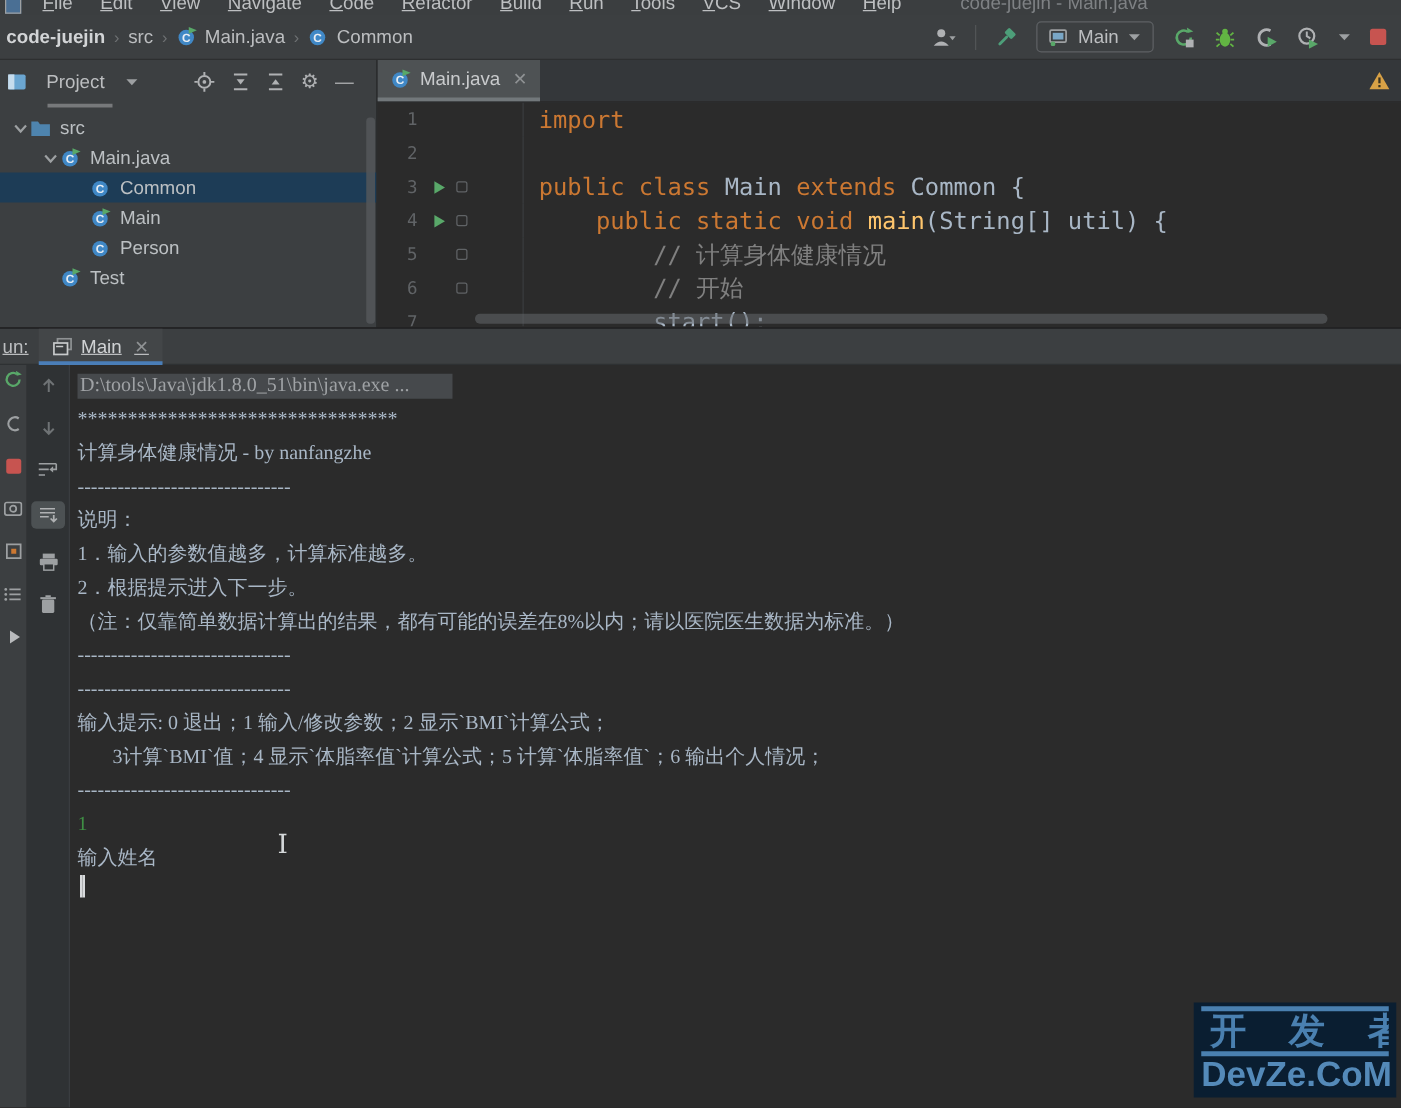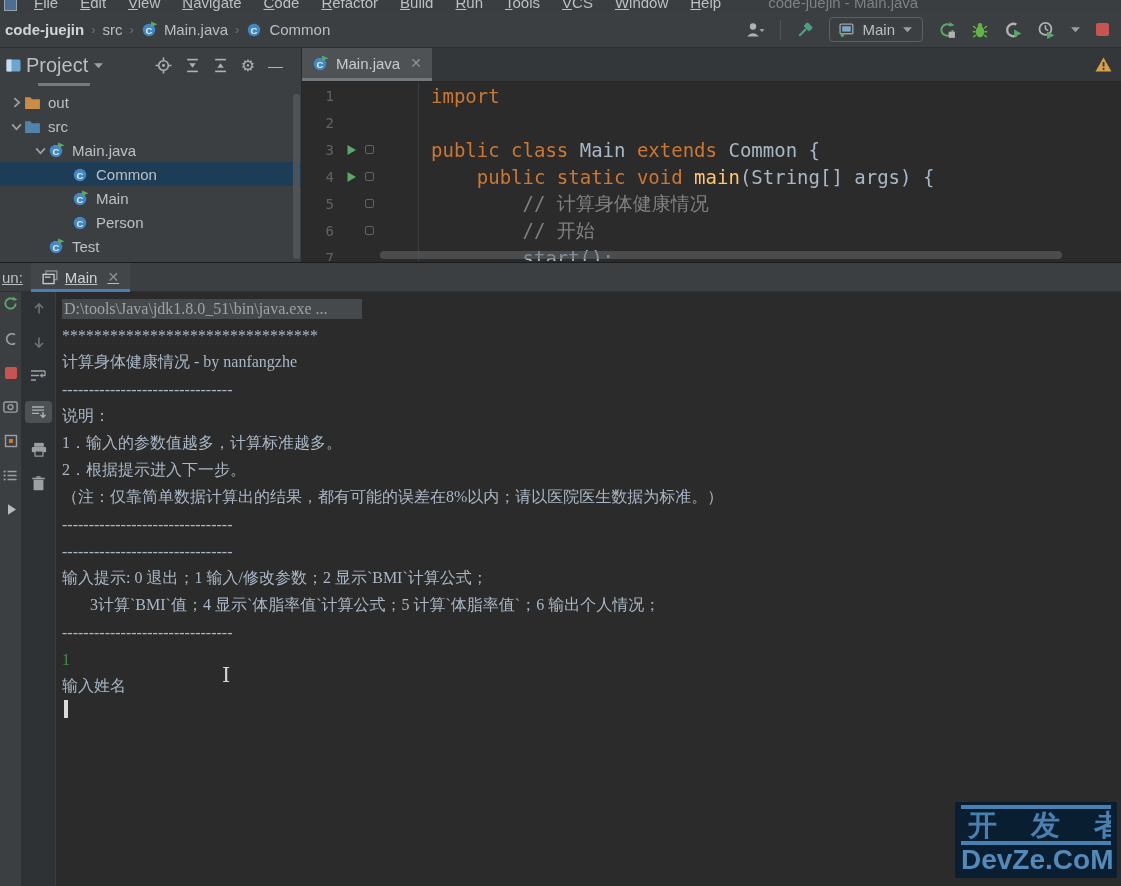--- a/index.html
+++ b/index.html
@@ -24,21 +24,21 @@
   .toolbar-right { margin-left:auto; display:flex; align-items:center; gap:15px; padding-right:12px; }
   .tb-btn { display:flex; align-items:center; }
   .tb-divider { width:1px; height:20px; background:#515456; }
   .run-combo { display:flex; align-items:center; gap:7px; border:1px solid #5e6164; border-radius:4px; padding:3px 9px; font-size:15px; color:#bcbec0; }
   .stop-sq { width:13px; height:13px; background:#c75450; border-radius:2px; }
 
   
   .workspace { display:flex; height:214px; }
   .project-panel { width:302px; background:#3c3f41; border-right:1px solid #262829; position:relative; }
   .project-header { height:34px; display:flex; align-items:center; padding:0 18px 0 6px; }
-  .ph-title { display:flex; align-items:center; gap:5px; font-size:20px; color:#bcbec0; }
+  .ph-title { display:flex; align-items:center; gap:16px; font-size:15px; color:#bcbec0; }
   .ph-icons { margin-left:auto; display:flex; align-items:center; gap:13px; }
   .ph-gear { font-size:16px; color:#afb1b3; }
   .ph-minus { font-size:15px; color:#afb1b3; }
   .tree { position:relative; }
   .tree-sliver { height:8px; overflow:hidden; }
   .tree-sliver i { display:block; width:52px; height:3px; margin:1px 0 0 38px; background:#77797b; }
   .tree-row { height:24px; display:flex; align-items:center; font-size:15px; color:#bcc0c3; white-space:nowrap; }
   .tree-row.selected { background:#1d3c56; }
   .tr-chev { width:16px; display:flex; justify-content:center; }
   .tr-icon { margin-right:7px; display:flex; }
@@ -246,33 +246,20 @@
             </svg>
           </span>
         <span class="ph-gear">⚙</span>
         <span class="ph-minus">—</span>
       </span>
     </div>
     <div class="tree" id="tree">
       <div class="tree-sliver">
           <i></i>
         </div>
-    <div class="tree-row" style="padding-left: 8px;">
-          <span class="tr-chev">
-            <svg width="13" height="13" viewBox="0 0 12 12">
-              <path d="M4 2 L8.5 6 L4 10" fill="none" stroke="#9da0a2" stroke-width="1.6"></path>
-            </svg>
-          </span>
-          <span class="tr-icon">
-            <svg width="17" height="15" viewBox="0 0 16 14">
-              <path d="M1 2 h5 l1.5 2 H15 v9 H1 Z" fill="#c98c46"></path>
-            </svg>
-          </span>
-          <span>out</span>
-        </div>
         <div class="tree-row" style="padding-left: 8px;">
           <span class="tr-chev">
             <svg width="13" height="13" viewBox="0 0 12 12">
               <path d="M2 4 L6 8.5 L10 4" fill="none" stroke="#9da0a2" stroke-width="1.6"></path>
             </svg>
           </span>
           <span class="tr-icon">
             <svg width="17" height="15" viewBox="0 0 16 14">
               <path d="M1 2 h5 l1.5 2 H15 v9 H1 Z" fill="#4e84ae"></path>
             </svg>
@@ -382,21 +369,21 @@
         <div class="code-line">
           <span class="ln">4</span>
           <span class="runslot">
             <svg width="11" height="12" viewBox="0 0 10 12">
               <path d="M1 1 L9.5 6 L1 11 Z" fill="#59a869"></path>
             </svg>
           </span>
           <span class="foldslot">
             <span class="fold-marker"></span>
           </span>
-          <span class="code-text"><span class="plain">    </span><span class="kw">public static void </span><span class="method">main</span><span class="plain">(String[] args) {</span></span>
+          <span class="code-text"><span class="plain">    </span><span class="kw">public static void </span><span class="method">main</span><span class="plain">(String[] util) {</span></span>
         </div>
         <div class="code-line">
           <span class="ln">5</span>
           <span class="runslot"></span>
           <span class="foldslot">
             <span class="fold-marker"></span>
           </span>
           <span class="code-text"><span class="plain">        </span><span class="comment">// 计算身体健康情况</span></span>
         </div>
         <div class="code-line">

